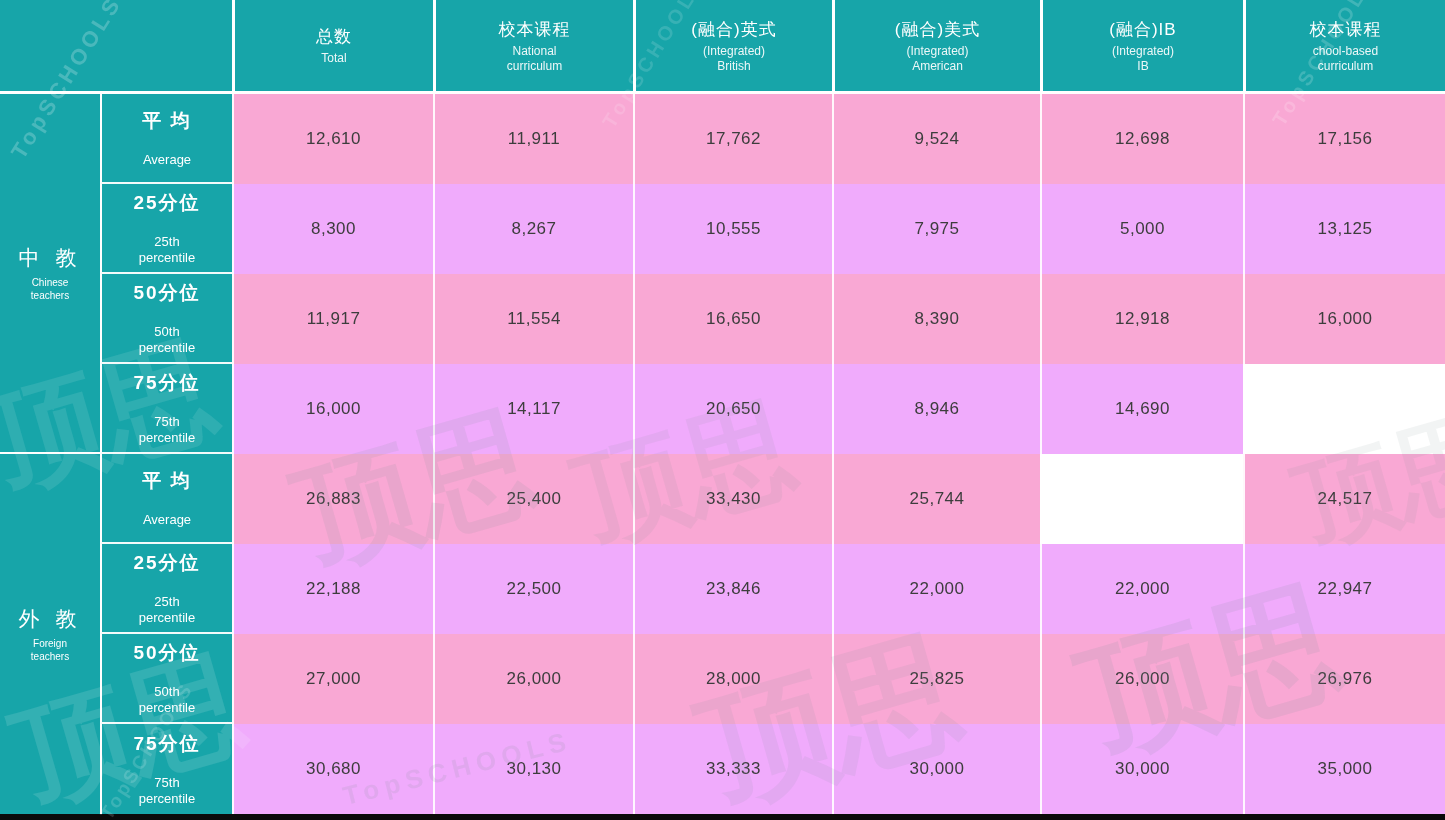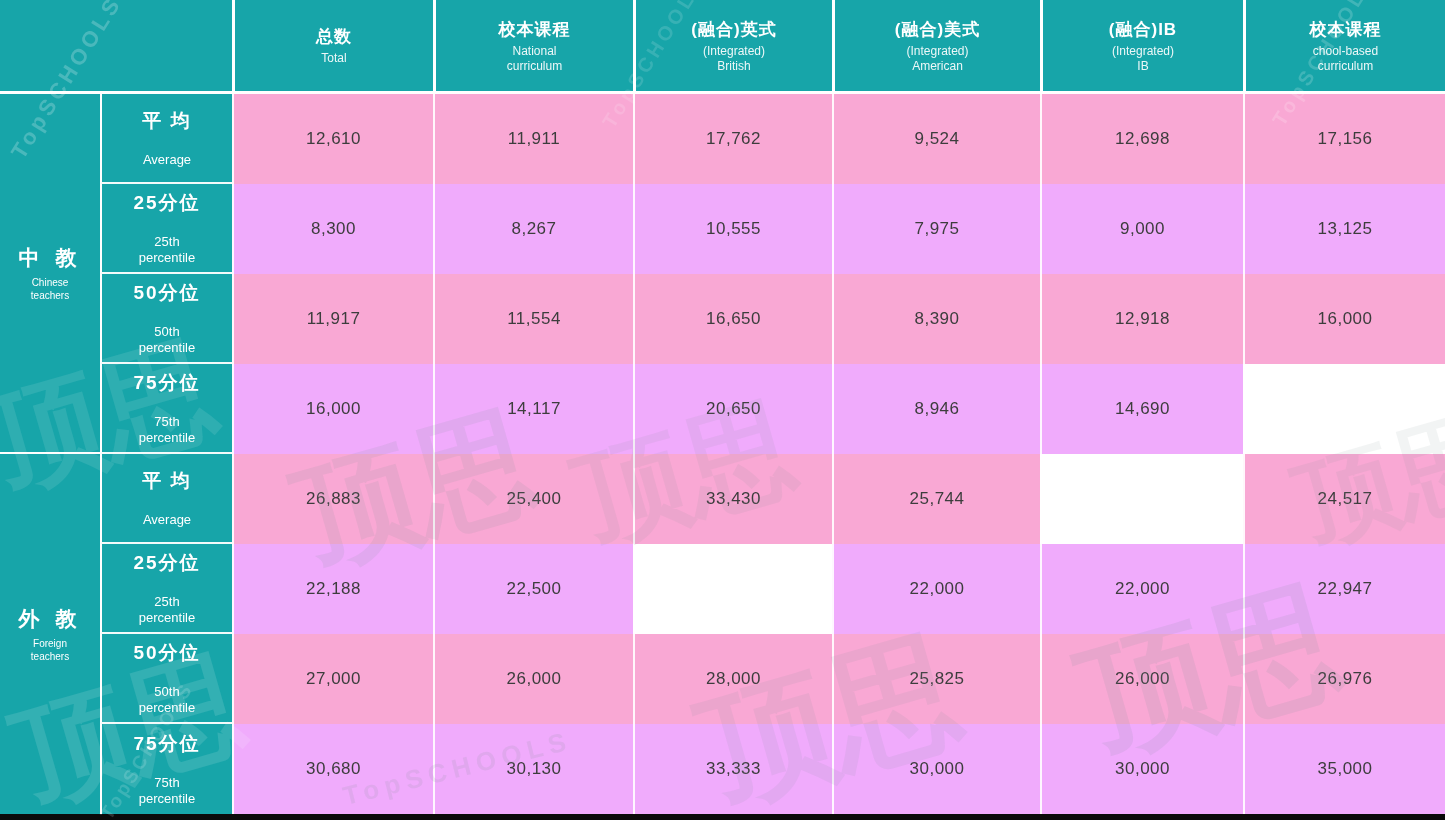--- a/index.html
+++ b/index.html
@@ -6,24 +6,24 @@
   html,body{width:1445px;height:820px;overflow:hidden}
   body{font-family:"Liberation Sans","DejaVu Sans",sans-serif}
   .stage{position:relative;width:1445px;height:820px;background:#fff}
   .grid{display:grid;width:100%;height:100%;
         grid-template-columns:100px 132px 201px 200px 199px 208px 203px 202px;
         grid-template-rows:94px repeat(8,90px) 6px}
   .teal{background:#17a5a9;color:#fff}
   .corner{grid-area:1/1/2/3;border-bottom:3px solid #fff}
   .hcell{display:flex;flex-direction:column;align-items:center;justify-content:center;
          text-align:center;border-left:3px solid #fff;border-bottom:3px solid #fff}
-  .hcell .zh{font-size:17px;font-weight:700;letter-spacing:1px}
+  .hcell .zh{font-size:17px;font-weight:400;letter-spacing:1px}
   .hcell .en{font-size:12px;line-height:1.25;margin-top:3px;opacity:.92;white-space:pre-line}
   .gcell{display:flex;flex-direction:column;align-items:center;justify-content:center;text-align:center}
-  .gcell .zh{font-size:21px;font-weight:700;letter-spacing:5px}
+  .gcell .zh{font-size:21px;font-weight:400;letter-spacing:5px}
   .gcell .en{font-size:10px;line-height:1.3;margin-top:4px;white-space:pre-line}
   .g1{grid-area:2/1/6/2;border-bottom:2px solid #fff}
   .g2{grid-area:6/1/10/2}
   .lcell{display:flex;flex-direction:column;align-items:center;justify-content:center;text-align:center;
          border-left:2px solid #fff;border-bottom:2px solid rgba(255,255,255,.95)}
   .lcell .zh{font-size:19px;font-weight:600;letter-spacing:2px}
   .lcell .en{font-size:13px;line-height:1.25;margin-top:18px;white-space:pre-line}
   .dcell{display:flex;align-items:center;justify-content:center;
          font-size:17px;font-weight:500;color:#3d3d3d;letter-spacing:.5px;
          border-left:2px solid rgba(255,255,255,.9)}
@@ -127,21 +127,21 @@
     <div class="dcell rw" style="grid-area:2/4">11,911</div>
     <div class="dcell rw" style="grid-area:2/5">17,762</div>
     <div class="dcell rw" style="grid-area:2/6">9,524</div>
     <div class="dcell rw" style="grid-area:2/7">12,698</div>
     <div class="dcell rw" style="grid-area:2/8">17,156</div>
 
     <div class="dcell rg" style="grid-area:3/3">8,300</div>
     <div class="dcell rg" style="grid-area:3/4">8,267</div>
     <div class="dcell rg" style="grid-area:3/5">10,555</div>
     <div class="dcell rg" style="grid-area:3/6">7,975</div>
-    <div class="dcell rg" style="grid-area:3/7">9,000</div>
+    <div class="dcell rg" style="grid-area:3/7">5,000</div>
     <div class="dcell rg" style="grid-area:3/8">13,125</div>
 
     <div class="dcell rw" style="grid-area:4/3">11,917</div>
     <div class="dcell rw" style="grid-area:4/4">11,554</div>
     <div class="dcell rw" style="grid-area:4/5">16,650</div>
     <div class="dcell rw" style="grid-area:4/6">8,390</div>
     <div class="dcell rw" style="grid-area:4/7">12,918</div>
     <div class="dcell rw" style="grid-area:4/8">16,000</div>
 
     <div class="dcell rg" style="grid-area:5/3">16,000</div>
@@ -151,20 +151,21 @@
     <div class="dcell rg" style="grid-area:5/7">14,690</div>
 
     <div class="dcell rw" style="grid-area:6/3">26,883</div>
     <div class="dcell rw" style="grid-area:6/4">25,400</div>
     <div class="dcell rw" style="grid-area:6/5">33,430</div>
     <div class="dcell rw" style="grid-area:6/6">25,744</div>
     <div class="dcell rw" style="grid-area:6/8">24,517</div>
 
     <div class="dcell rg" style="grid-area:7/3">22,188</div>
     <div class="dcell rg" style="grid-area:7/4">22,500</div>
+    <div class="dcell rg" style="grid-area:7/5">23,846</div>
     <div class="dcell rg" style="grid-area:7/6">22,000</div>
     <div class="dcell rg" style="grid-area:7/7">22,000</div>
     <div class="dcell rg" style="grid-area:7/8">22,947</div>
 
     <div class="dcell rw" style="grid-area:8/3">27,000</div>
     <div class="dcell rw" style="grid-area:8/4">26,000</div>
     <div class="dcell rw" style="grid-area:8/5">28,000</div>
     <div class="dcell rw" style="grid-area:8/6">25,825</div>
     <div class="dcell rw" style="grid-area:8/7">26,000</div>
     <div class="dcell rw" style="grid-area:8/8">26,976</div>

